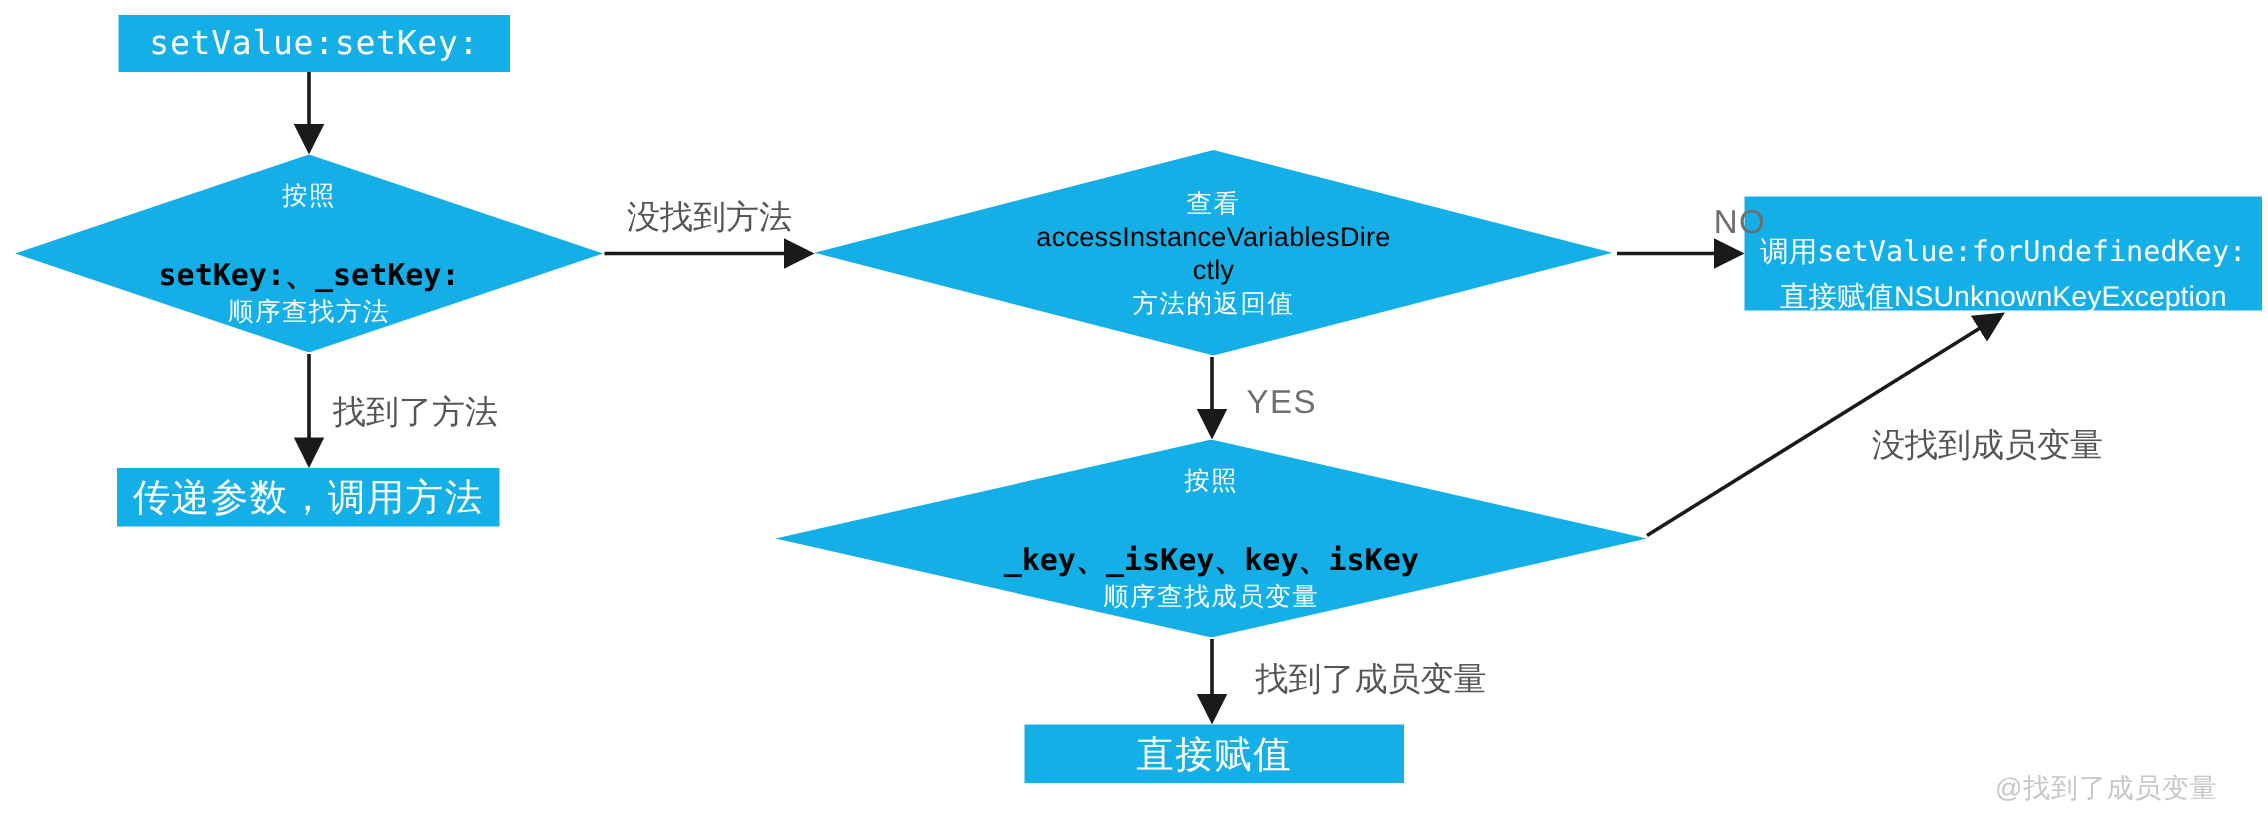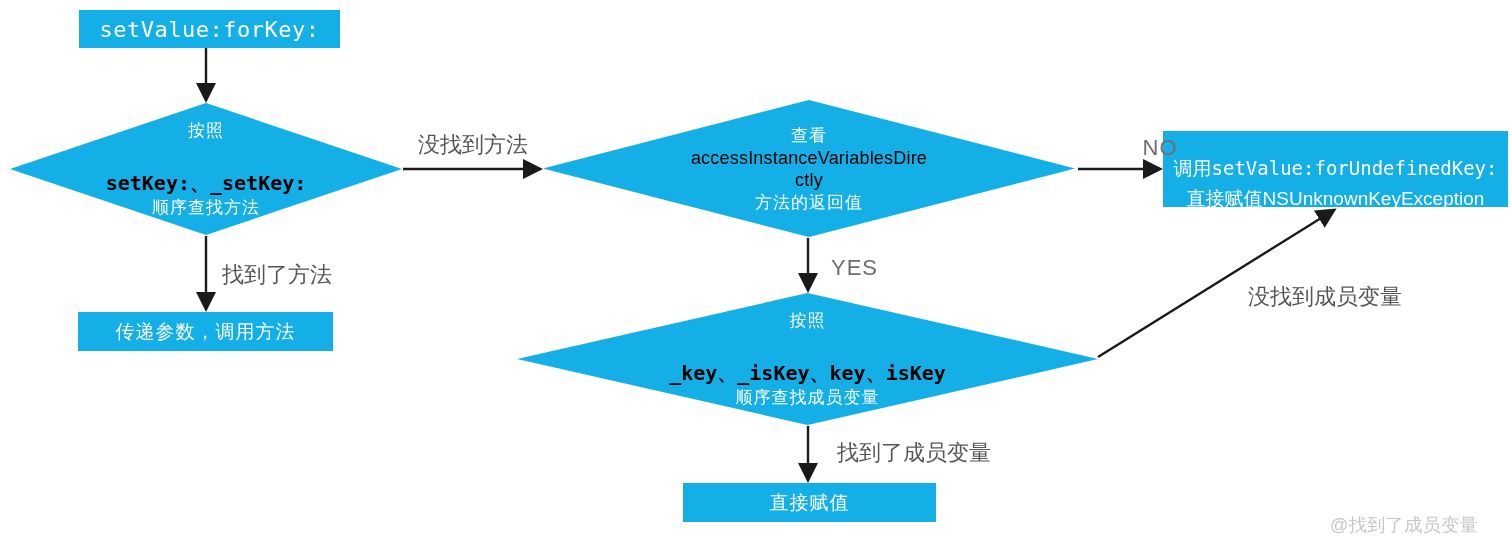--- a/index.html
+++ b/index.html
@@ -9,21 +9,21 @@
 
   svg.arrows { position:absolute; left:0; top:0; width:1512px; height:555px; pointer-events:none; }
   svg.arrows line { stroke:#1a1a1a; stroke-width:2.4; }
 
   .shape { position:absolute; background:#14afe7; color:#ffffff;
            display:flex; flex-direction:column; align-items:center; justify-content:center;
            text-align:center; }
   .diamond { clip-path: polygon(50% 0, 100% 50%, 50% 100%, 0 50%); }
 
   .mono { font-family:"DejaVu Sans Mono","Liberation Mono",monospace; }
-  .rect-label { font-size:19px; letter-spacing:1px; }
+  .rect-label { font-size:25px; letter-spacing:1px; }
   .start-label { font-size:22px; letter-spacing:0.5px; }
 
   .d-cn { font-size:17px; line-height:23px; letter-spacing:1px; color:#ffffff; }
   .d-code { color:#000000; font-weight:bold; font-size:20px; line-height:26px;margin-top:28px; }
   .d-code-sans { color:#000000; font-weight:normal; font-size:18px; line-height:22px;
                  font-family:"Liberation Sans","DejaVu Sans",sans-serif; letter-spacing:0.2px; }
 
   .exc { padding:22px 10px; justify-content:space-around; }
   .exc-line { font-size:19px; line-height:30px; white-space:nowrap; }
 
@@ -48,21 +48,21 @@
     <line x1="206" y1="48" x2="206" y2="100" marker-end="url(#ah)"></line>
     <line x1="403" y1="169" x2="540" y2="169" marker-end="url(#ah)"></line>
     <line x1="206" y1="236" x2="206" y2="309" marker-end="url(#ah)"></line>
     <line x1="1078" y1="169" x2="1160" y2="169" marker-end="url(#ah)"></line>
     <line x1="808" y1="238" x2="808" y2="290" marker-end="url(#ah)"></line>
     <line x1="808" y1="426" x2="808" y2="480" marker-end="url(#ah)"></line>
     <line x1="1098" y1="357" x2="1334" y2="210" marker-end="url(#ah)"></line>
   </svg>
 
   <div class="shape" style="left:79px; top:10px; width:261px; height:38px;">
-    <span class="mono start-label">setValue:forKey:</span>
+    <span class="mono start-label">setValue:setKey:</span>
   </div>
 
   <div class="shape diamond" style="left:10px; top:103px; width:392px; height:132px;">
     <span class="d-cn">按照</span>
     <span class="mono d-code">setKey:、_setKey:</span>
     <span class="d-cn">顺序查找方法</span>
   </div>
 
   <div class="shape diamond" style="left:543px; top:100px; width:532px; height:137px;">
     <span class="d-cn">查看</span>

